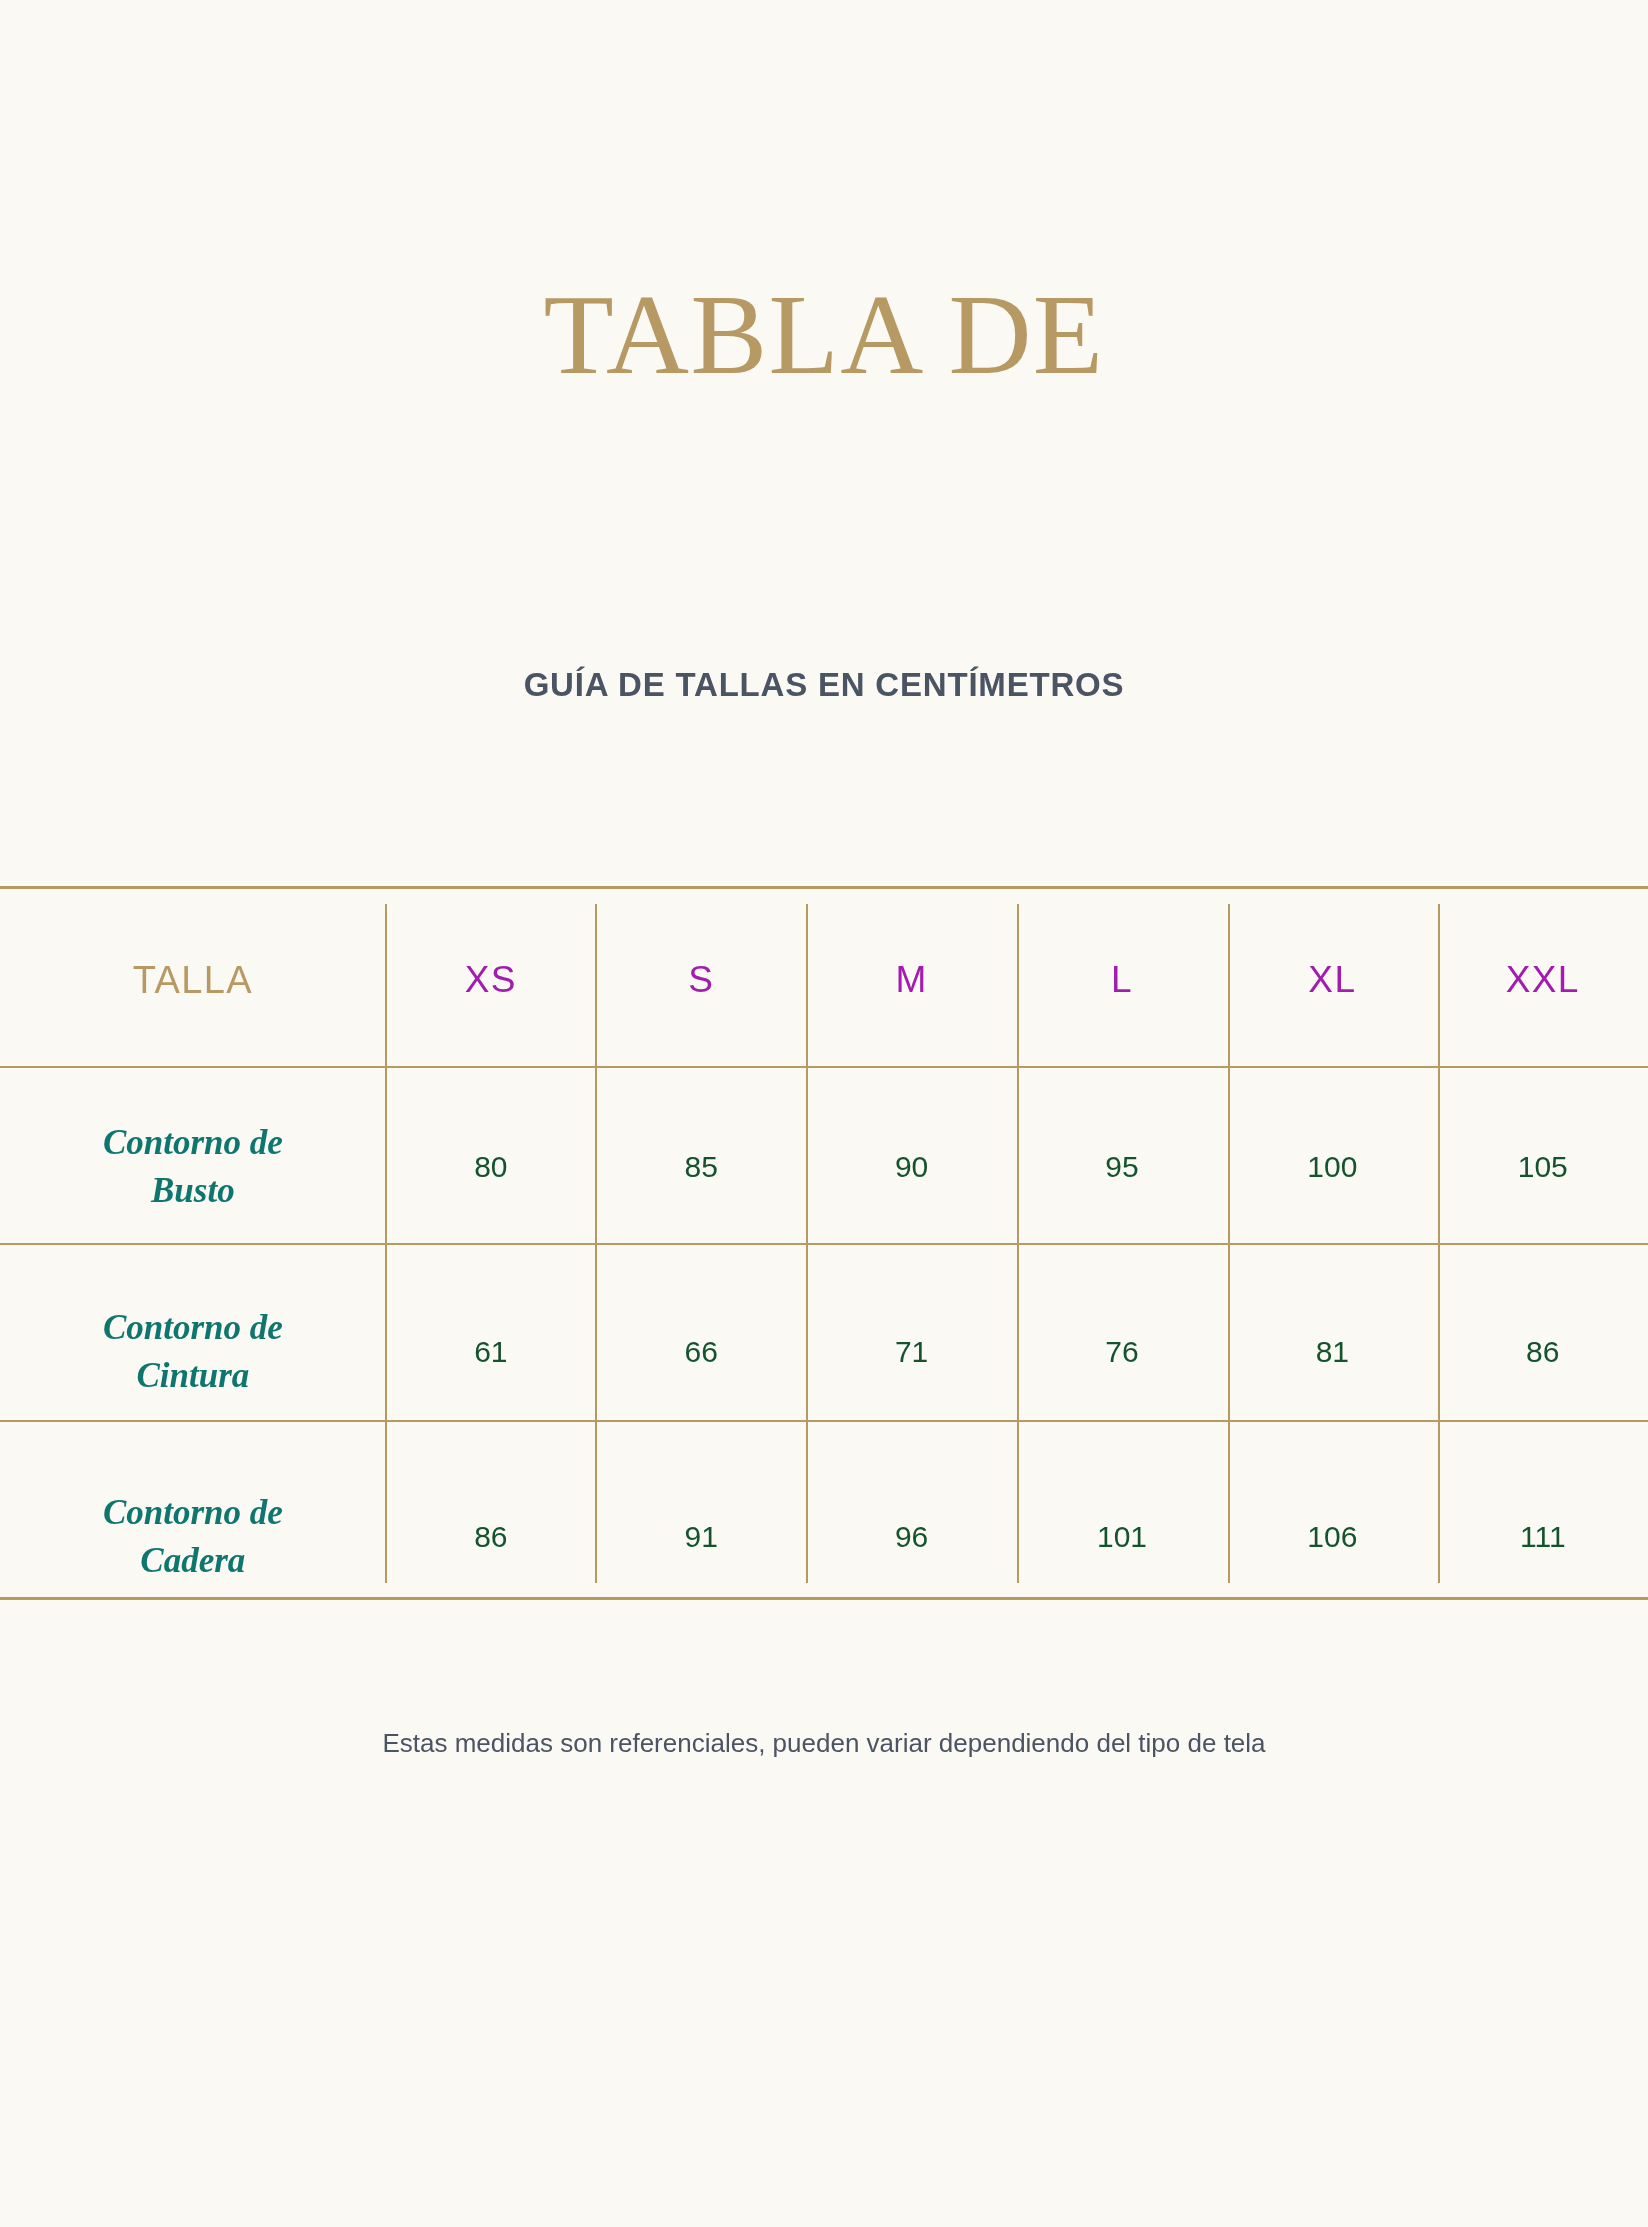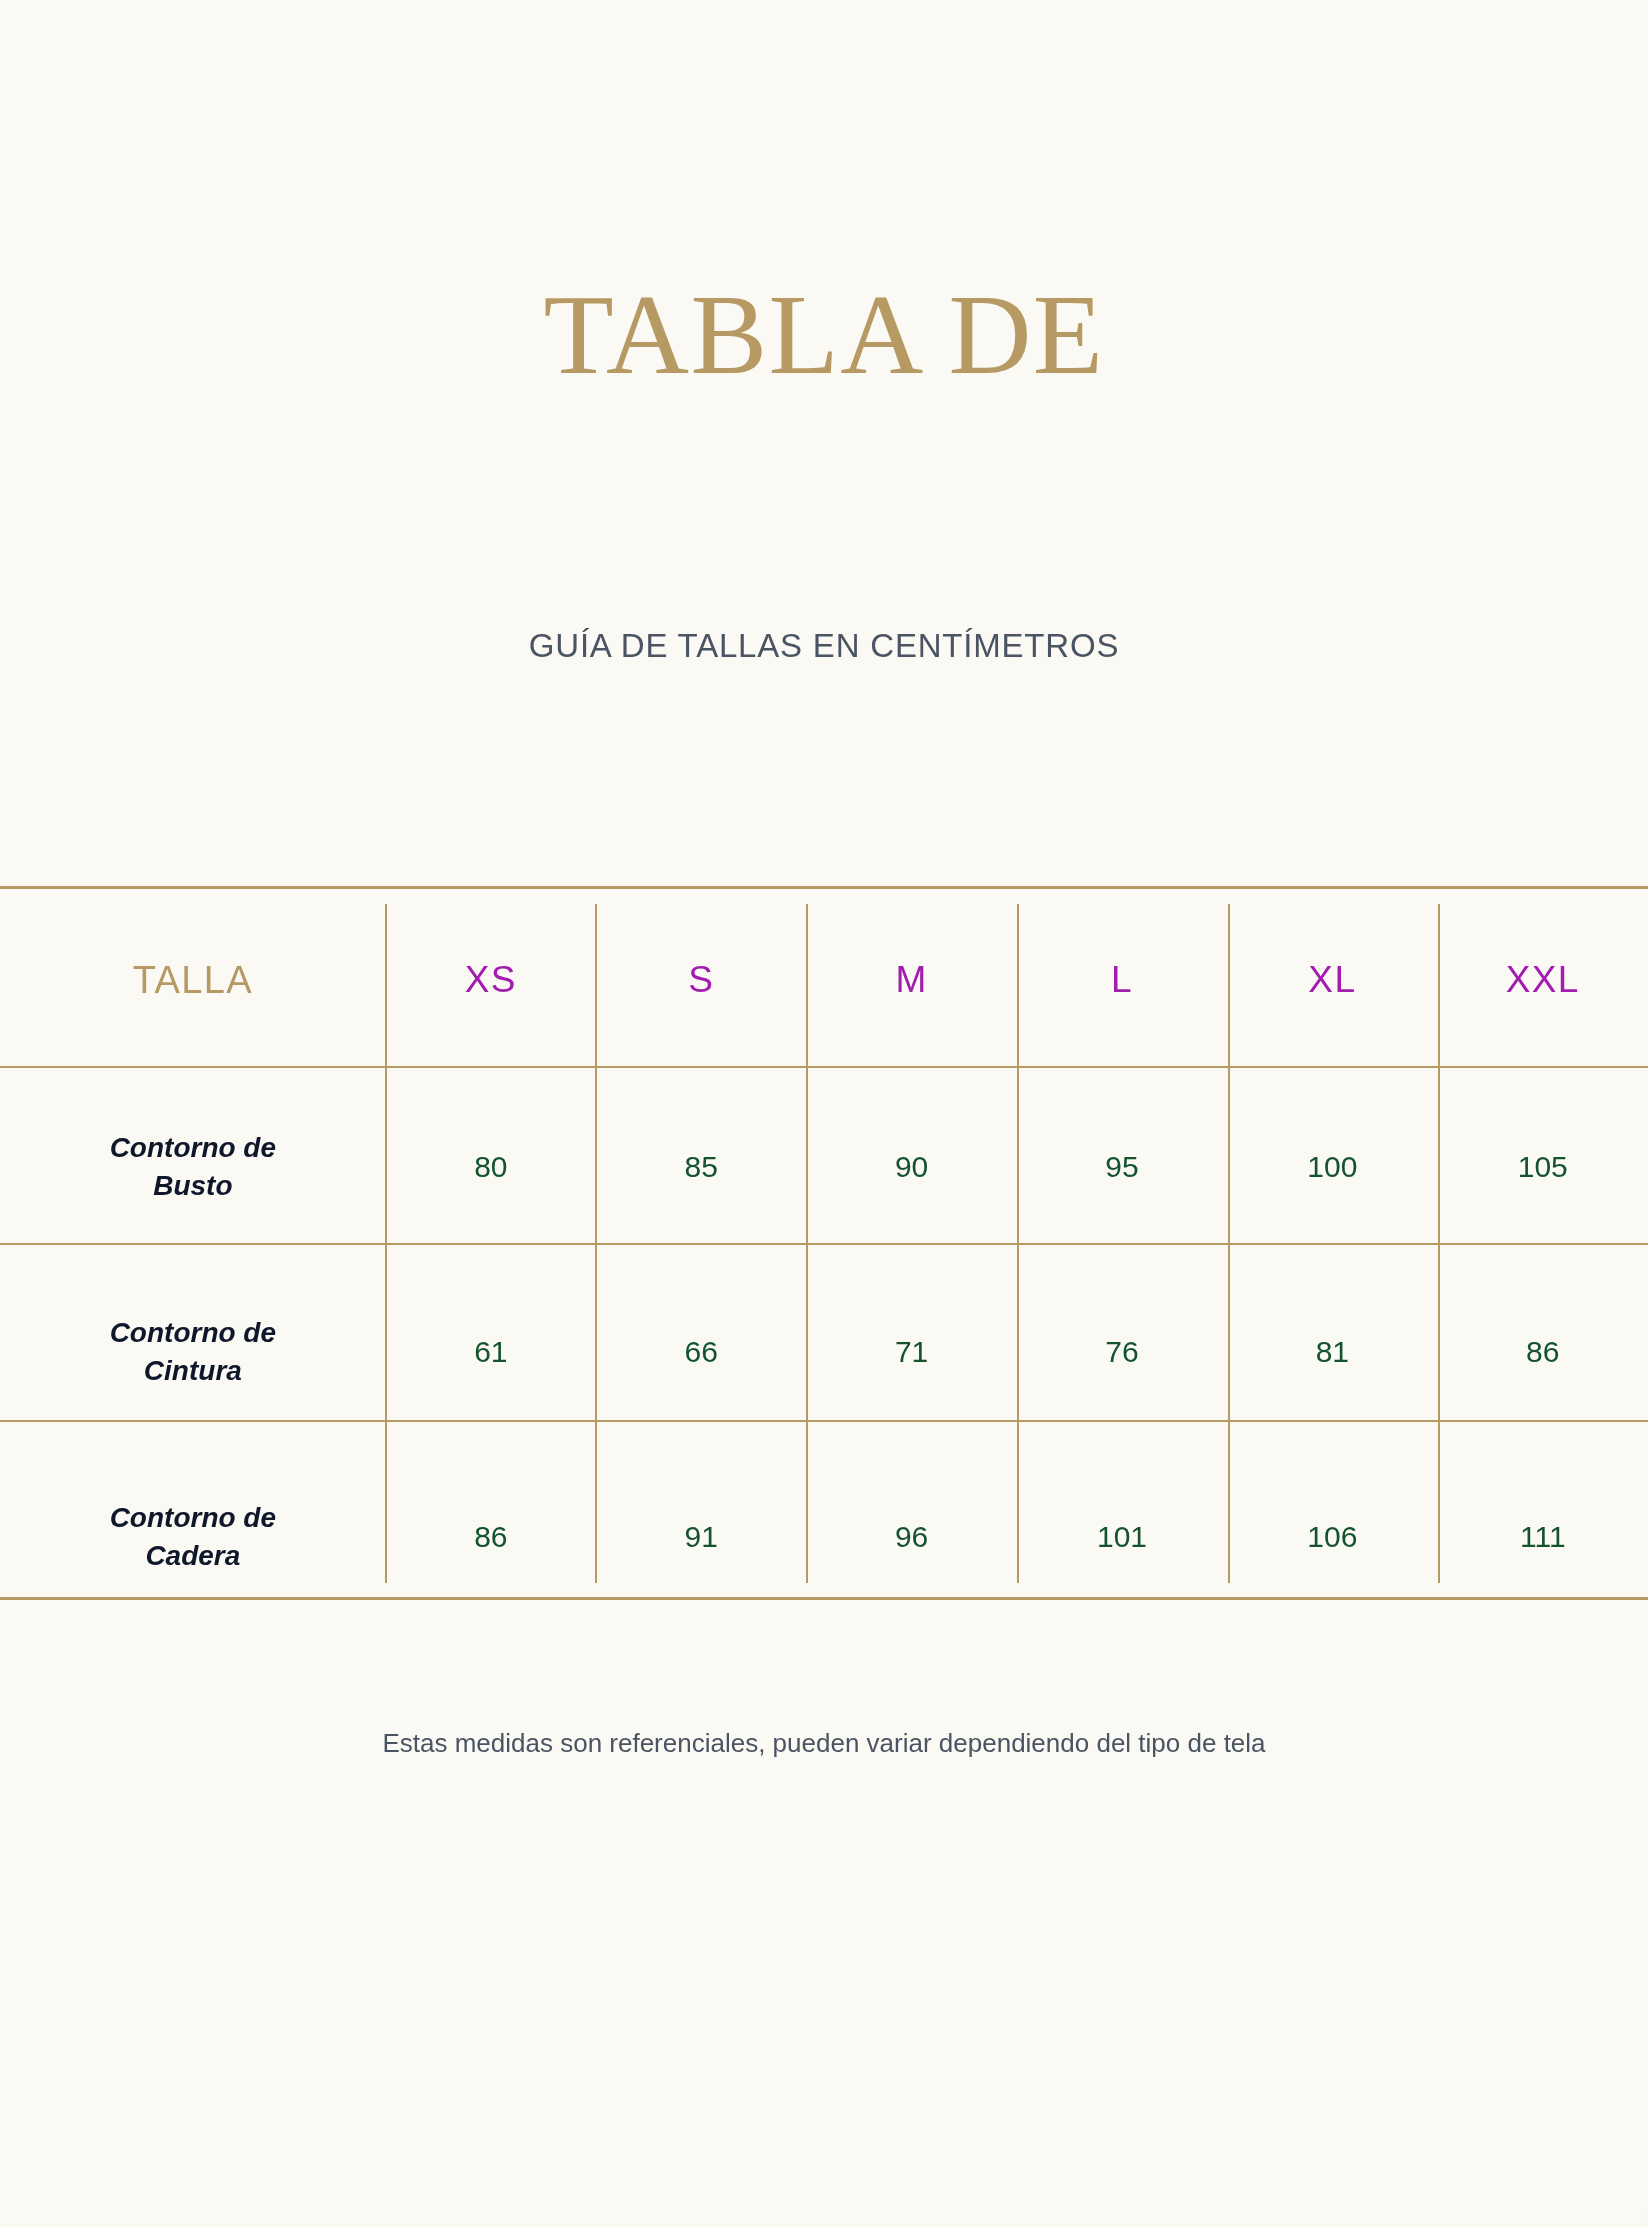--- a/index.html
+++ b/index.html
@@ -37,27 +37,27 @@
     line-height: 0.98;
     letter-spacing: 1.4px;
     color: #B79A63;
     font-weight: 400;
     margin: 0;
     padding: 0 304px;
   }
 
   .subtitle {
     position: absolute;
-    top: 627px;
+    top: 666px;
     left: 0;
     width: 1648px;
     text-align: center;
     font-family: "Liberation Sans", sans-serif;
     font-size: 33px;
-    font-weight: 400;
+    font-weight: 700;
     letter-spacing: 0.8px;
     color: #4A5462;
   }
 
   
   .table-wrap {
     position: absolute;
     top: 886px;
     left: 0;
     width: 1648px;
@@ -96,26 +96,26 @@
     letter-spacing: 1.4px;
     color: #B79A63;
   }
   .hdr-size {
     font-family: "Liberation Sans", sans-serif;
     font-size: 37px;
     letter-spacing: 1.4px;
     color: #a21caf;
   }
   .row-label {
-    font-family: Liberation Sans, sans-serif;
+    font-family: Liberation Serif, serif;
     font-style: italic;
     font-weight: 700;
-    font-size: 28px;
+    font-size: 35px;
     line-height: 1.35;
-    color: #0f172a;
+    color: #0f766e;
   }
   .cell-val {
     font-family: "Liberation Sans", sans-serif;
     font-size: 30px;
     color: #14532d;
   }
 
   
   .vline {
     position: absolute;

